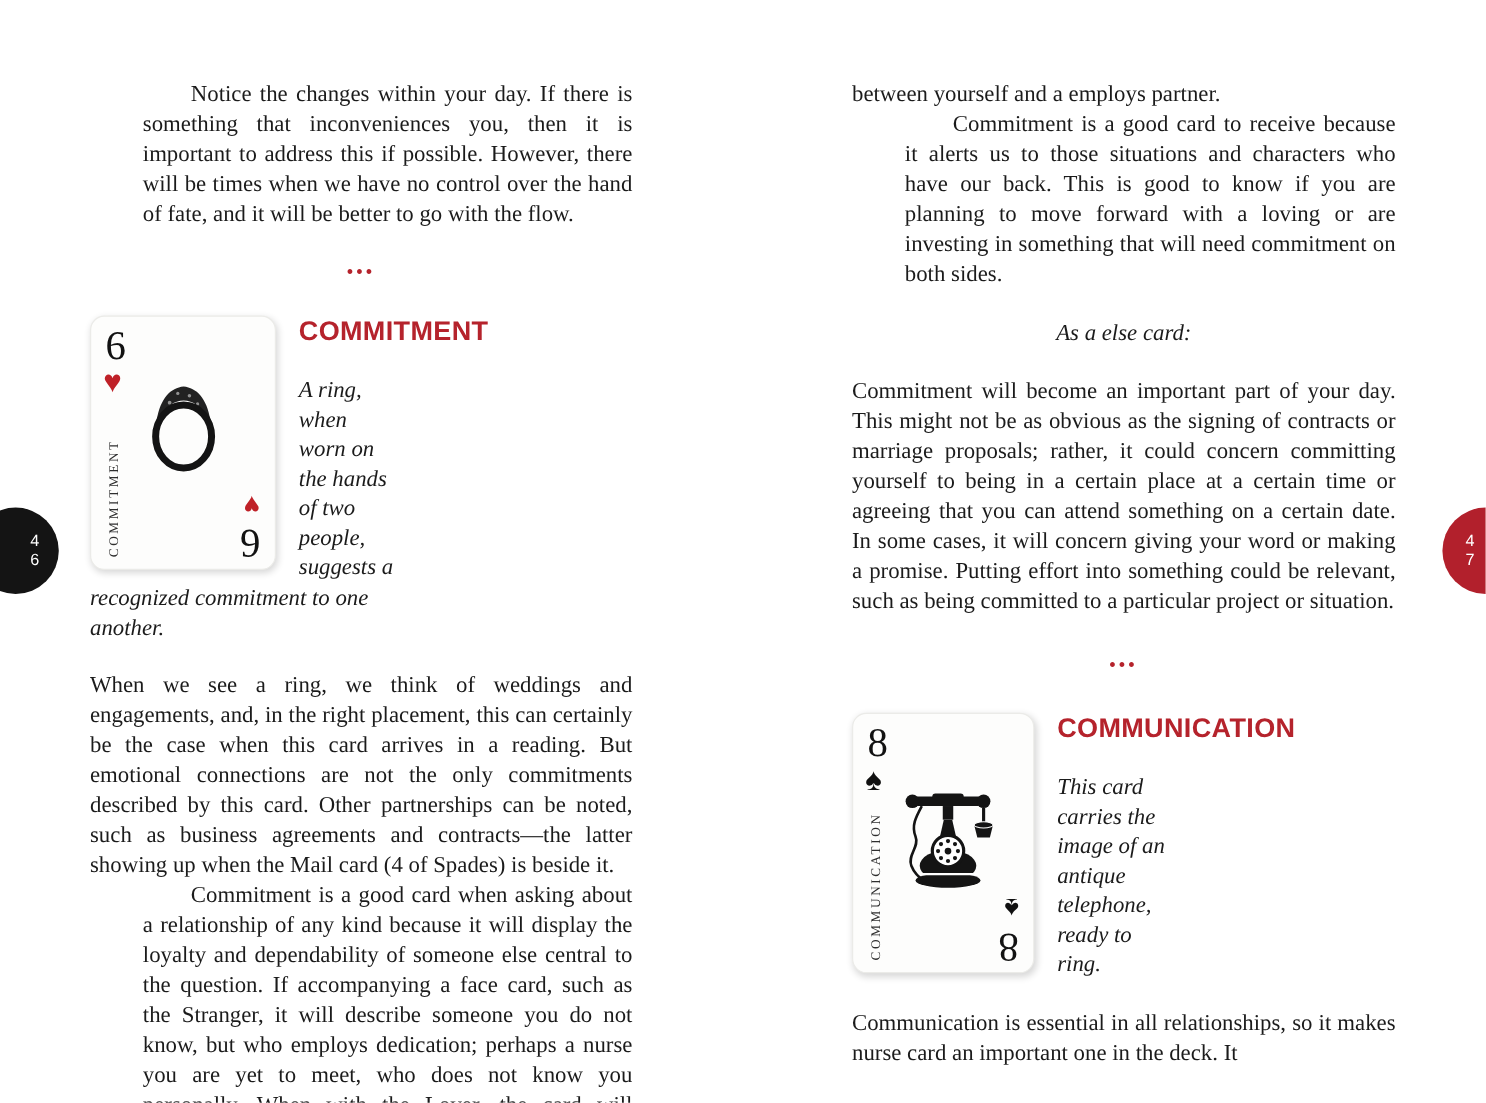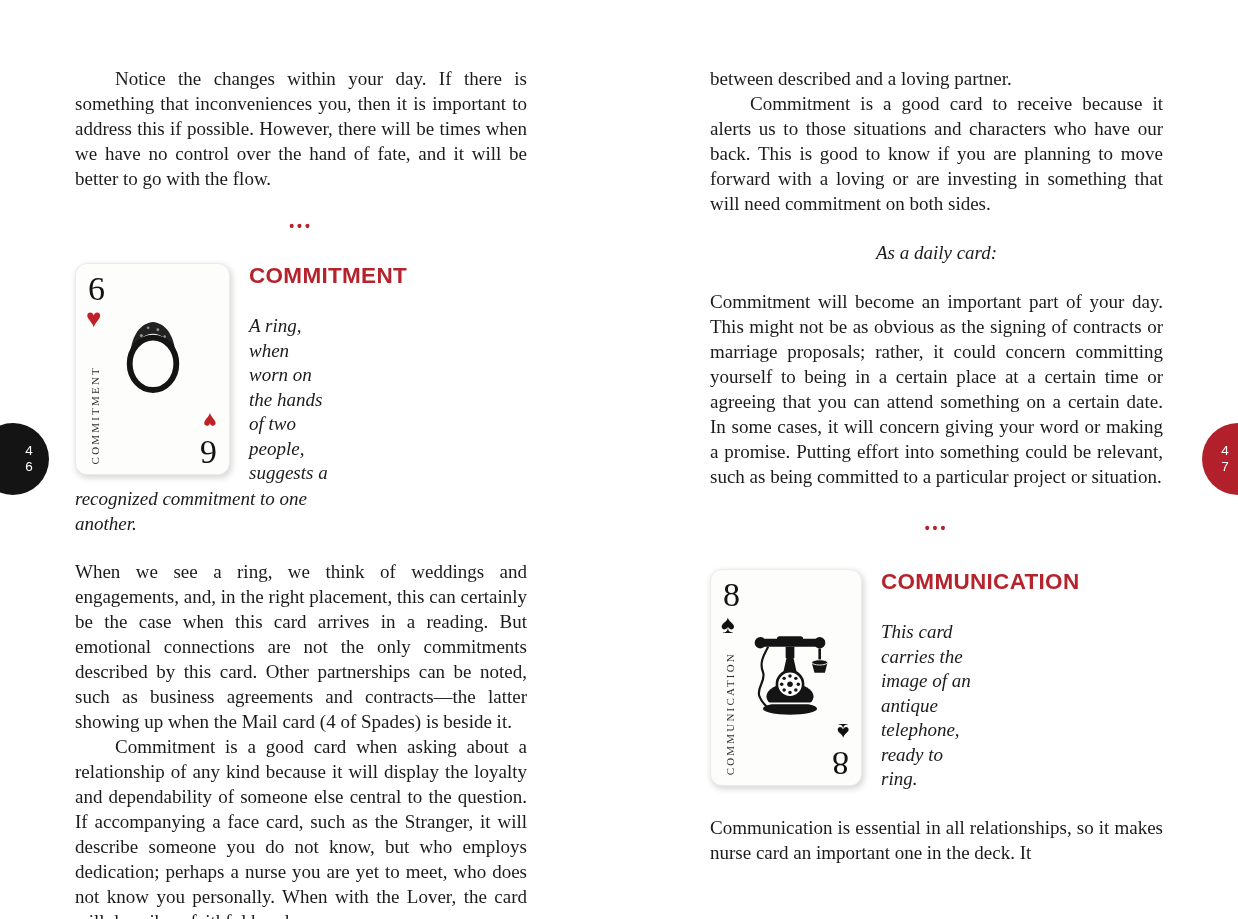--- a/index.html
+++ b/index.html
@@ -18,21 +18,21 @@
     top:66px;
     width:452px;
     font-size:19px;
     line-height:25px;
     text-align:justify;
   }
   .col-left  { left:75px; }
   .col-right { left:710px; width:453px; }
 
   p { margin:0; }
-  .indent { text-indent:40px; }
+  .indent { text-indent:40px;margin-left:44px; }
 
   .separator {
     text-align:center;
     color:#b5232c;
     font-family:"Liberation Sans", sans-serif;
     font-weight:bold;
     font-size:14px;
     letter-spacing:3px;
     line-height:18px;
   }
@@ -162,24 +162,24 @@
 
     <h2 class="section-heading">COMMITMENT</h2>
     <p class="section-intro intro-l">A ring, when worn on the hands of two people, suggests a recognized commitment to one another.</p>
     <p>When we see a ring, we think of weddings and engagements, and, in the right placement, this can certainly be the case when this card arrives in a reading. But emotional connections are not the only commitments described by this card. Other partnerships can be noted, such as business agreements and contracts—the latter showing up when the Mail card (4 of Spades) is beside it.</p>
     <p class="indent">Commitment is a good card when asking about a relationship of any kind because it will display the loyalty and dependability of someone else central to the question. If accompanying a face card, such as the Stranger, it will describe someone you do not know, but who employs dedication; perhaps a nurse you are yet to meet, who does not know you personally. When with the Lover, the card will describe a faithful bond</p>
   </div>
 </div>
 
 <div class="col col-right">
 
-  <p>between described and a loving partner.</p>
+  <p>between yourself and a employs partner.</p>
   <p class="indent">Commitment is a good card to receive because it alerts us to those situations and characters who have our back. This is good to know if you are planning to move forward with a loving or are investing in something that will need commitment on both sides.</p>
 
-  <p class="daily-heading">As a daily card:</p>
+  <p class="daily-heading">As a else card:</p>
 
   <p>Commitment will become an important part of your day. This might not be as obvious as the signing of contracts or marriage proposals; rather, it could concern committing yourself to being in a certain place at a certain time or agreeing that you can attend something on a certain date. In some cases, it will concern giving your word or making a promise. Putting effort into something could be relevant, such as being committed to a particular project or situation.</p>
 
   <div class="separator sep-r">•••</div>
 
   <div class="card-section">
 
     <div class="playing-card card-communication">
       <div class="card-rank rank-top">8</div>
       <div class="card-suit suit-top spade">♠</div>

